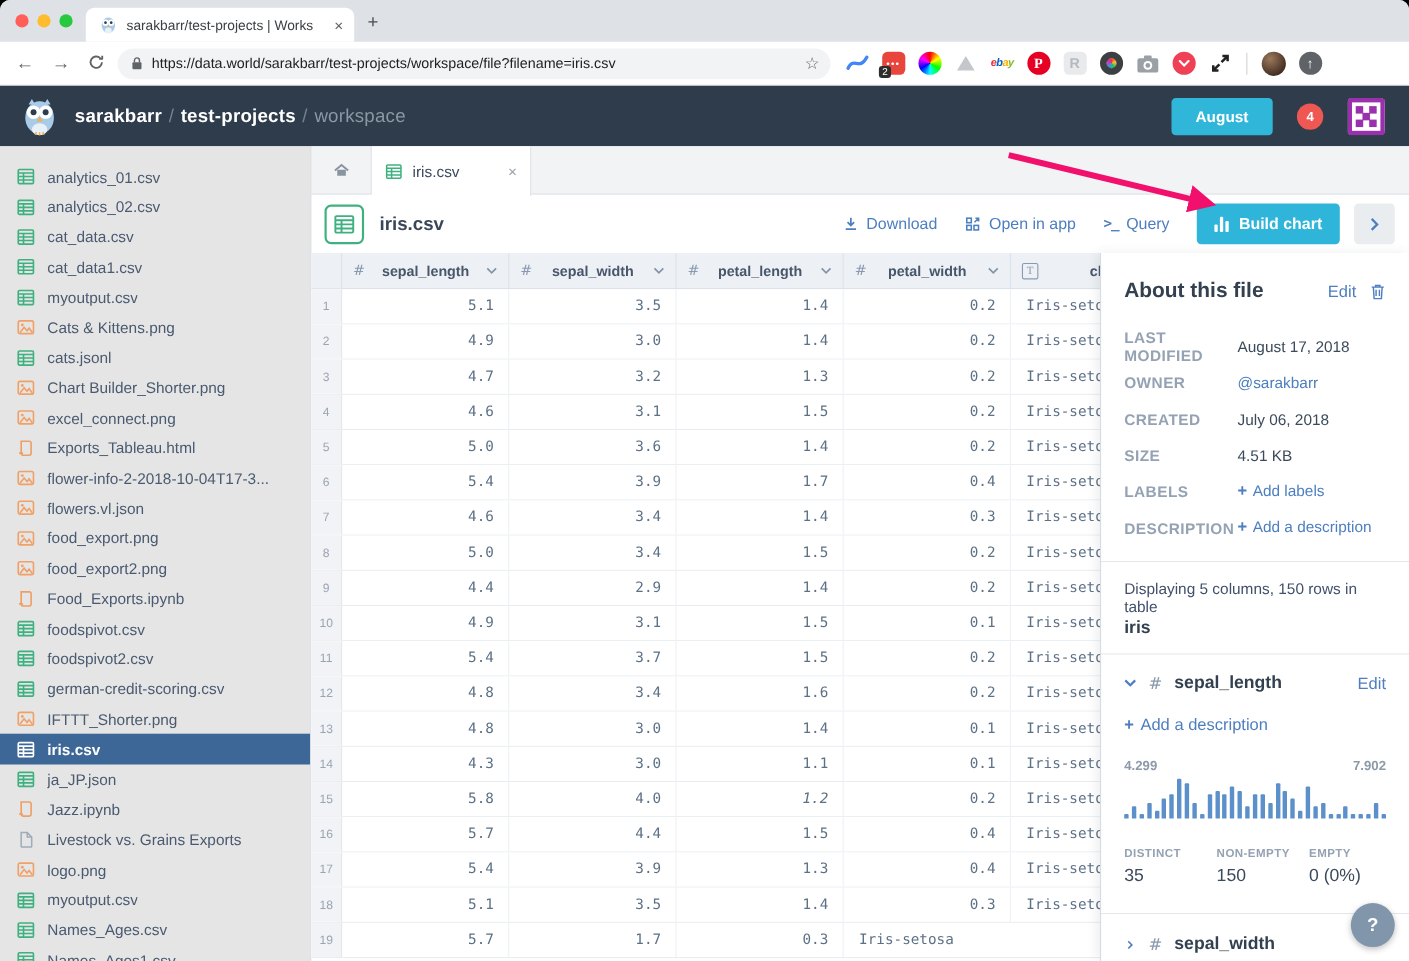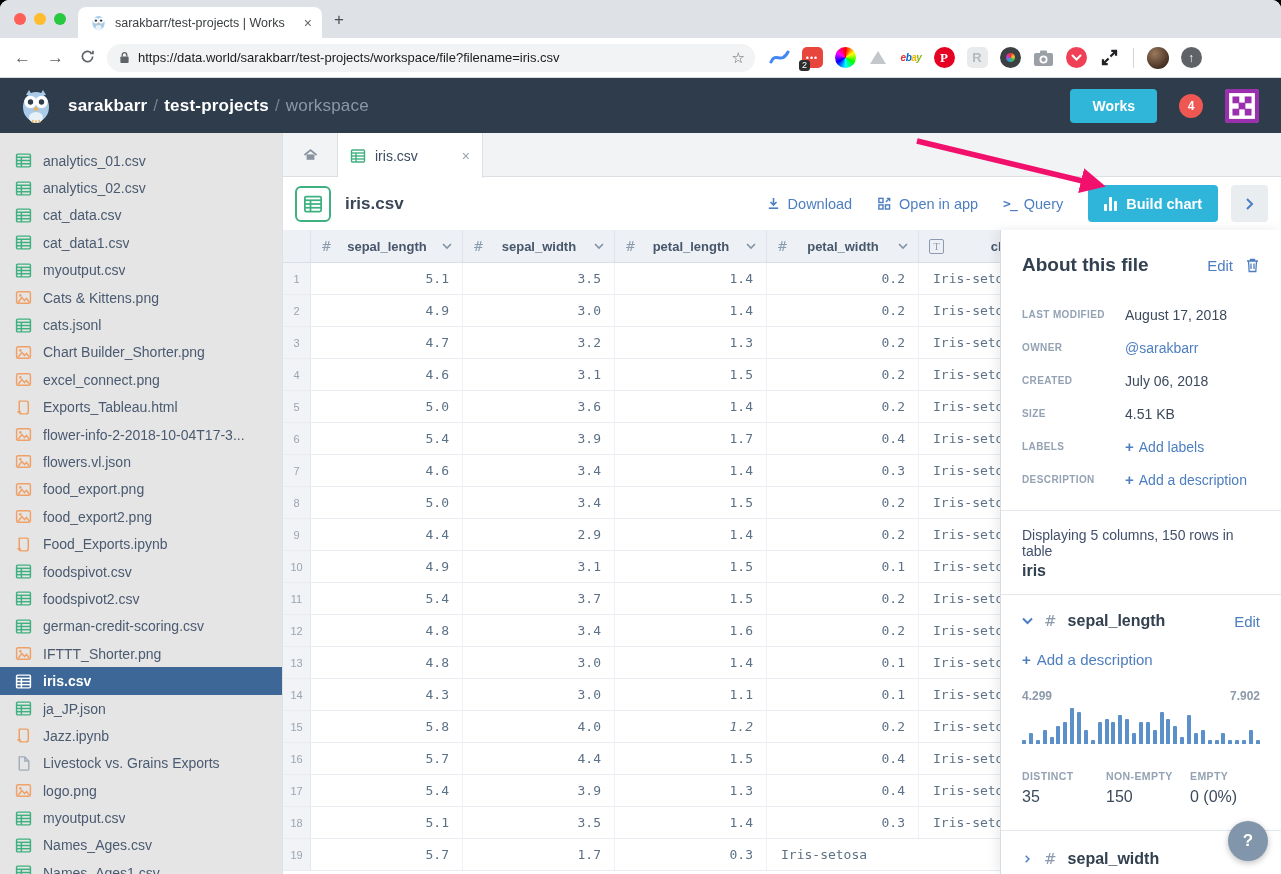--- a/index.html
+++ b/index.html
@@ -93,21 +93,21 @@
 
   
   .panel{position:absolute;top:97px;right:0;bottom:0;width:281px;background:#fff;border-left:1px solid #d5dce3;box-shadow:-3px 0 10px rgba(60,70,90,.10);z-index:20;padding:0 21px;overflow:hidden}
   .p-titlerow{margin-top:24px;display:flex;align-items:center}
   .p-title{font-size:19px;font-weight:bold;color:#32404f}
   .p-edit{margin-left:auto;color:#4d7ec0;font-size:15px;cursor:pointer}
   .p-trash{margin-left:12px;color:#4d7ec0;display:flex;cursor:pointer}
   .p-trash svg{width:15px;height:16px}
   .fieldrow{display:flex;align-items:center;height:33px;}
   .fields{margin-top:22px}
-  .flabel{flex:0 0 103px;font-size:10px;font-weight:bold;color:#94a2b3;letter-spacing:.4px}
+  .flabel{flex:0 0 103px;font-size:14px;font-weight:bold;color:#94a2b3;letter-spacing:.4px}
   .fvalue{font-size:14px;color:#3c4a5c}
   .fvalue.link,.fvalue.action{color:#4d7ec0;cursor:pointer}
   .fvalue .plus{font-weight:bold;margin-right:5px;font-size:15px}
   .pdiv{height:1px;background:#e4e8ec;margin:14px -21px 0}
   .dispinfo{margin-top:16px;font-size:14px;color:#42506b}
   .tname{margin-top:3px;font-size:16px;font-weight:bold;color:#32404f}
   .colhead{margin-top:17px;display:flex;align-items:center;gap:11px}
   .colhead .chev{color:#4d7ec0;display:flex;cursor:pointer}
   .colhead .chev svg{width:11px;height:8px}
   .colhead .hash{color:#8a99ab;font-size:15px;font-family:"DejaVu Serif",serif;font-style:italic}
@@ -239,21 +239,21 @@
         <circle cx="10.5" cy="14" r="2.7" fill="#2e3c4b"></circle>
         <circle cx="21.5" cy="14" r="2.7" fill="#2e3c4b"></circle>
         <polygon points="16,18 13.2,22.5 18.8,22.5" fill="#f2b04a"></polygon>
         <ellipse cx="16" cy="29.5" rx="7" ry="5.5" fill="#e8f1f8"></ellipse>
         <path d="M12 34.5l1.2-2.5M16 35l0-2.8M20 34.5l-1.2-2.5" stroke="#f2b04a" stroke-width="1.4"></path>
       </svg>
     <div class="crumb">
       <span>sarakbarr</span><span class="sep">/</span><span>test-projects</span><span class="sep">/</span><span class="muted">workspace</span>
     </div>
     <div class="nav-right">
-      <button class="sharebtn">Works</button>
+      <button class="sharebtn">August</button>
       <span class="notif">4</span>
       <span class="identicon"><svg viewBox="0 0 10 10" width="34" height="34">
             <rect width="10" height="10" fill="#fff"></rect>
             <g fill="#9b30af">
               <rect x="0" y="0" width="10" height="1.2"></rect>
               <rect x="0" y="0" width="1.2" height="10"></rect>
               <rect x="8.8" y="0" width="1.2" height="10"></rect>
               <rect x="0" y="8.8" width="10" height="1.2"></rect>
               <rect x="2.2" y="2.2" width="2" height="2"></rect>
               <rect x="5.8" y="2.2" width="2" height="2"></rect>

